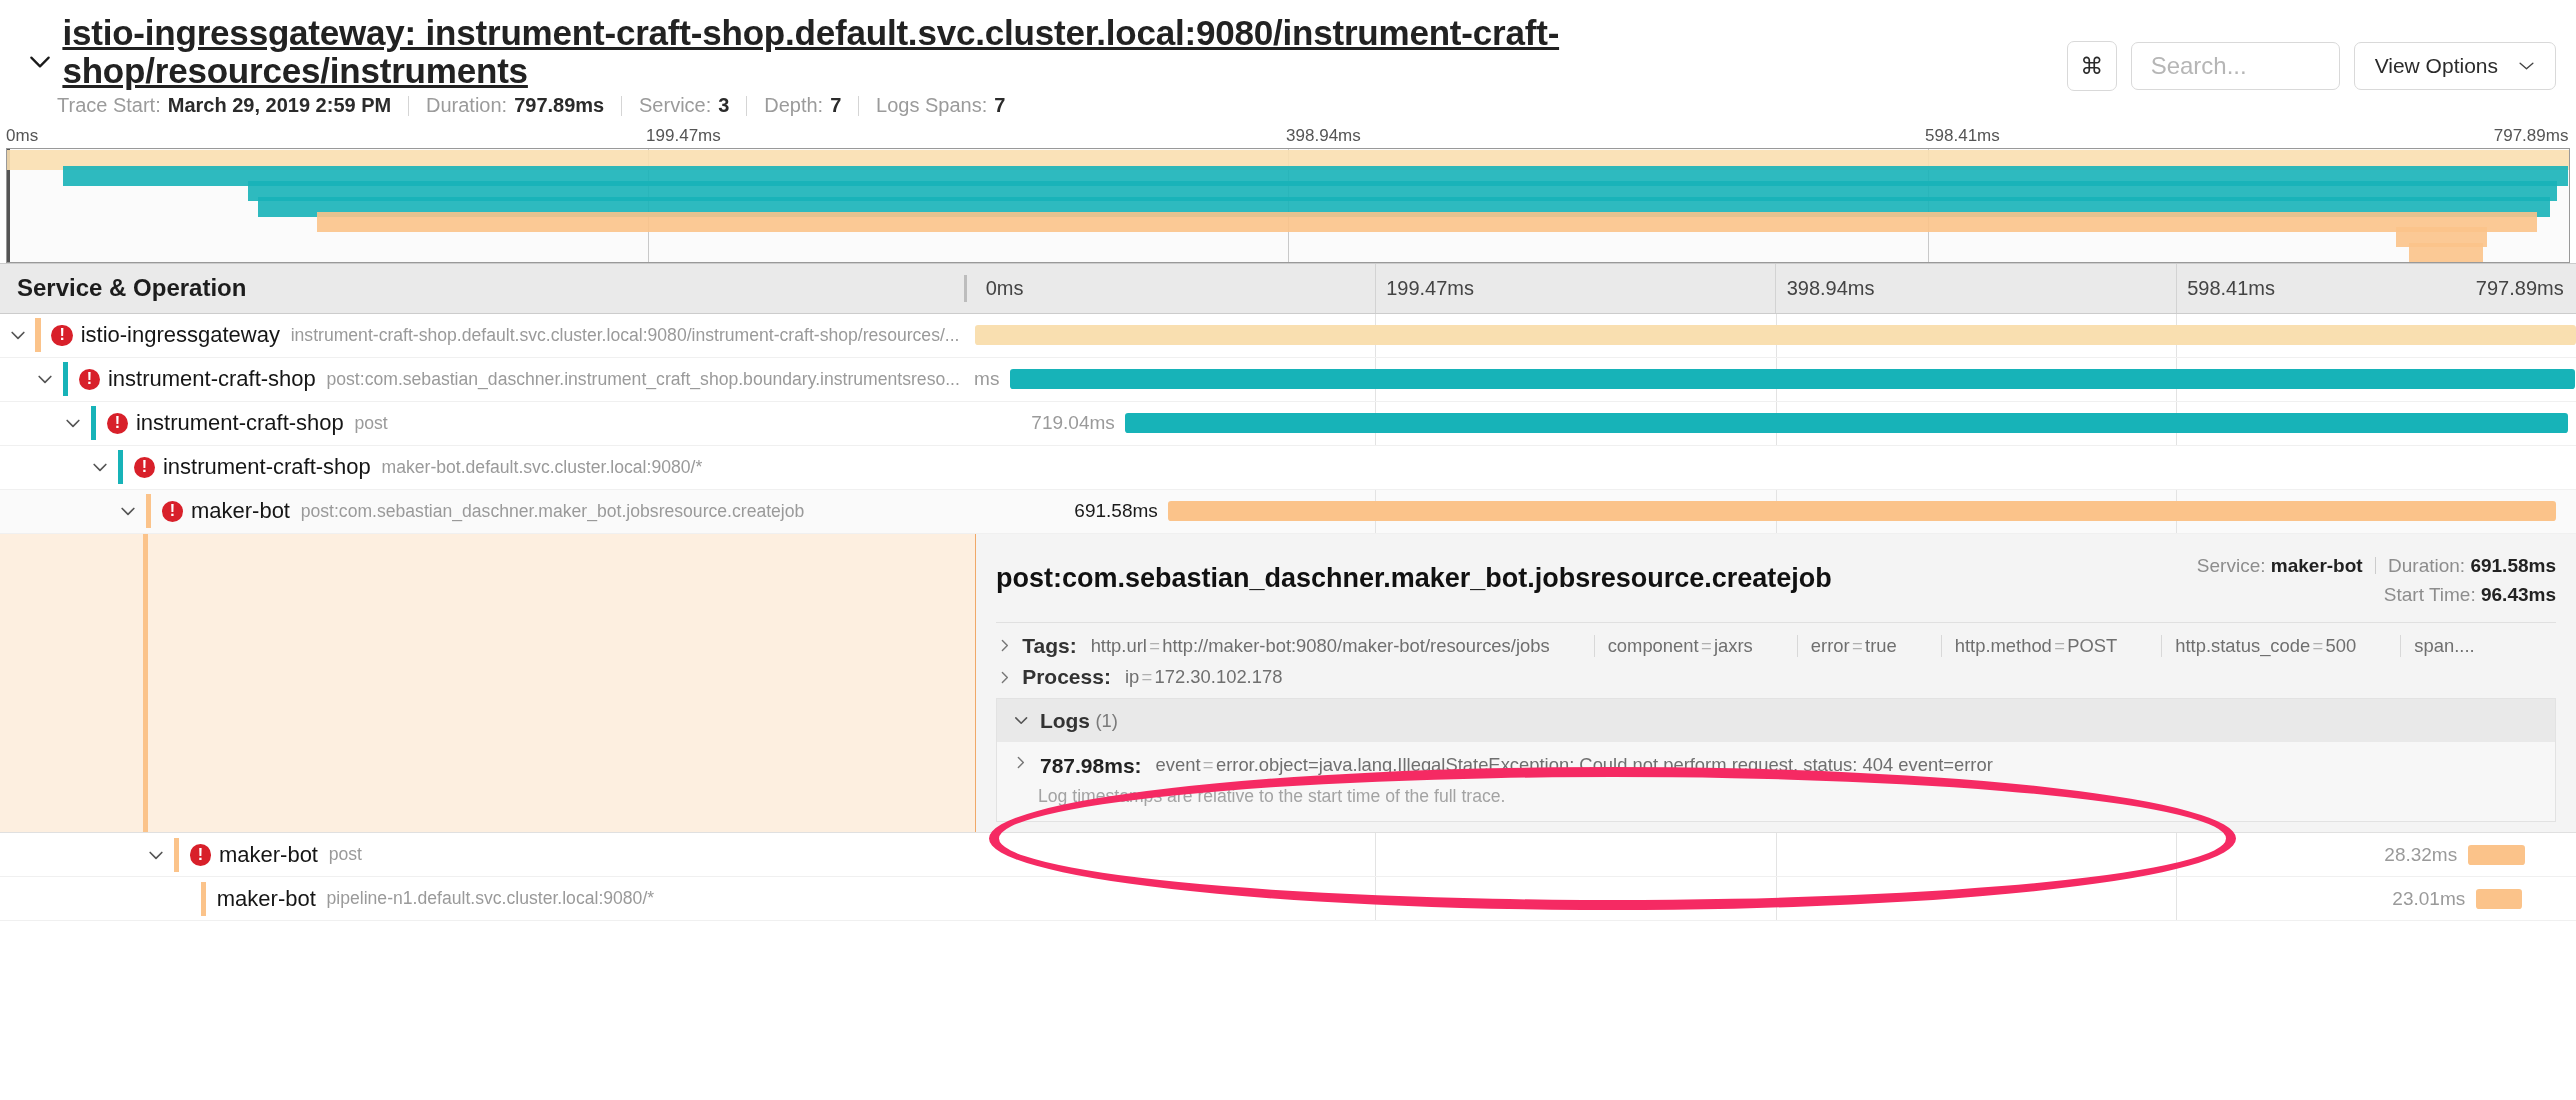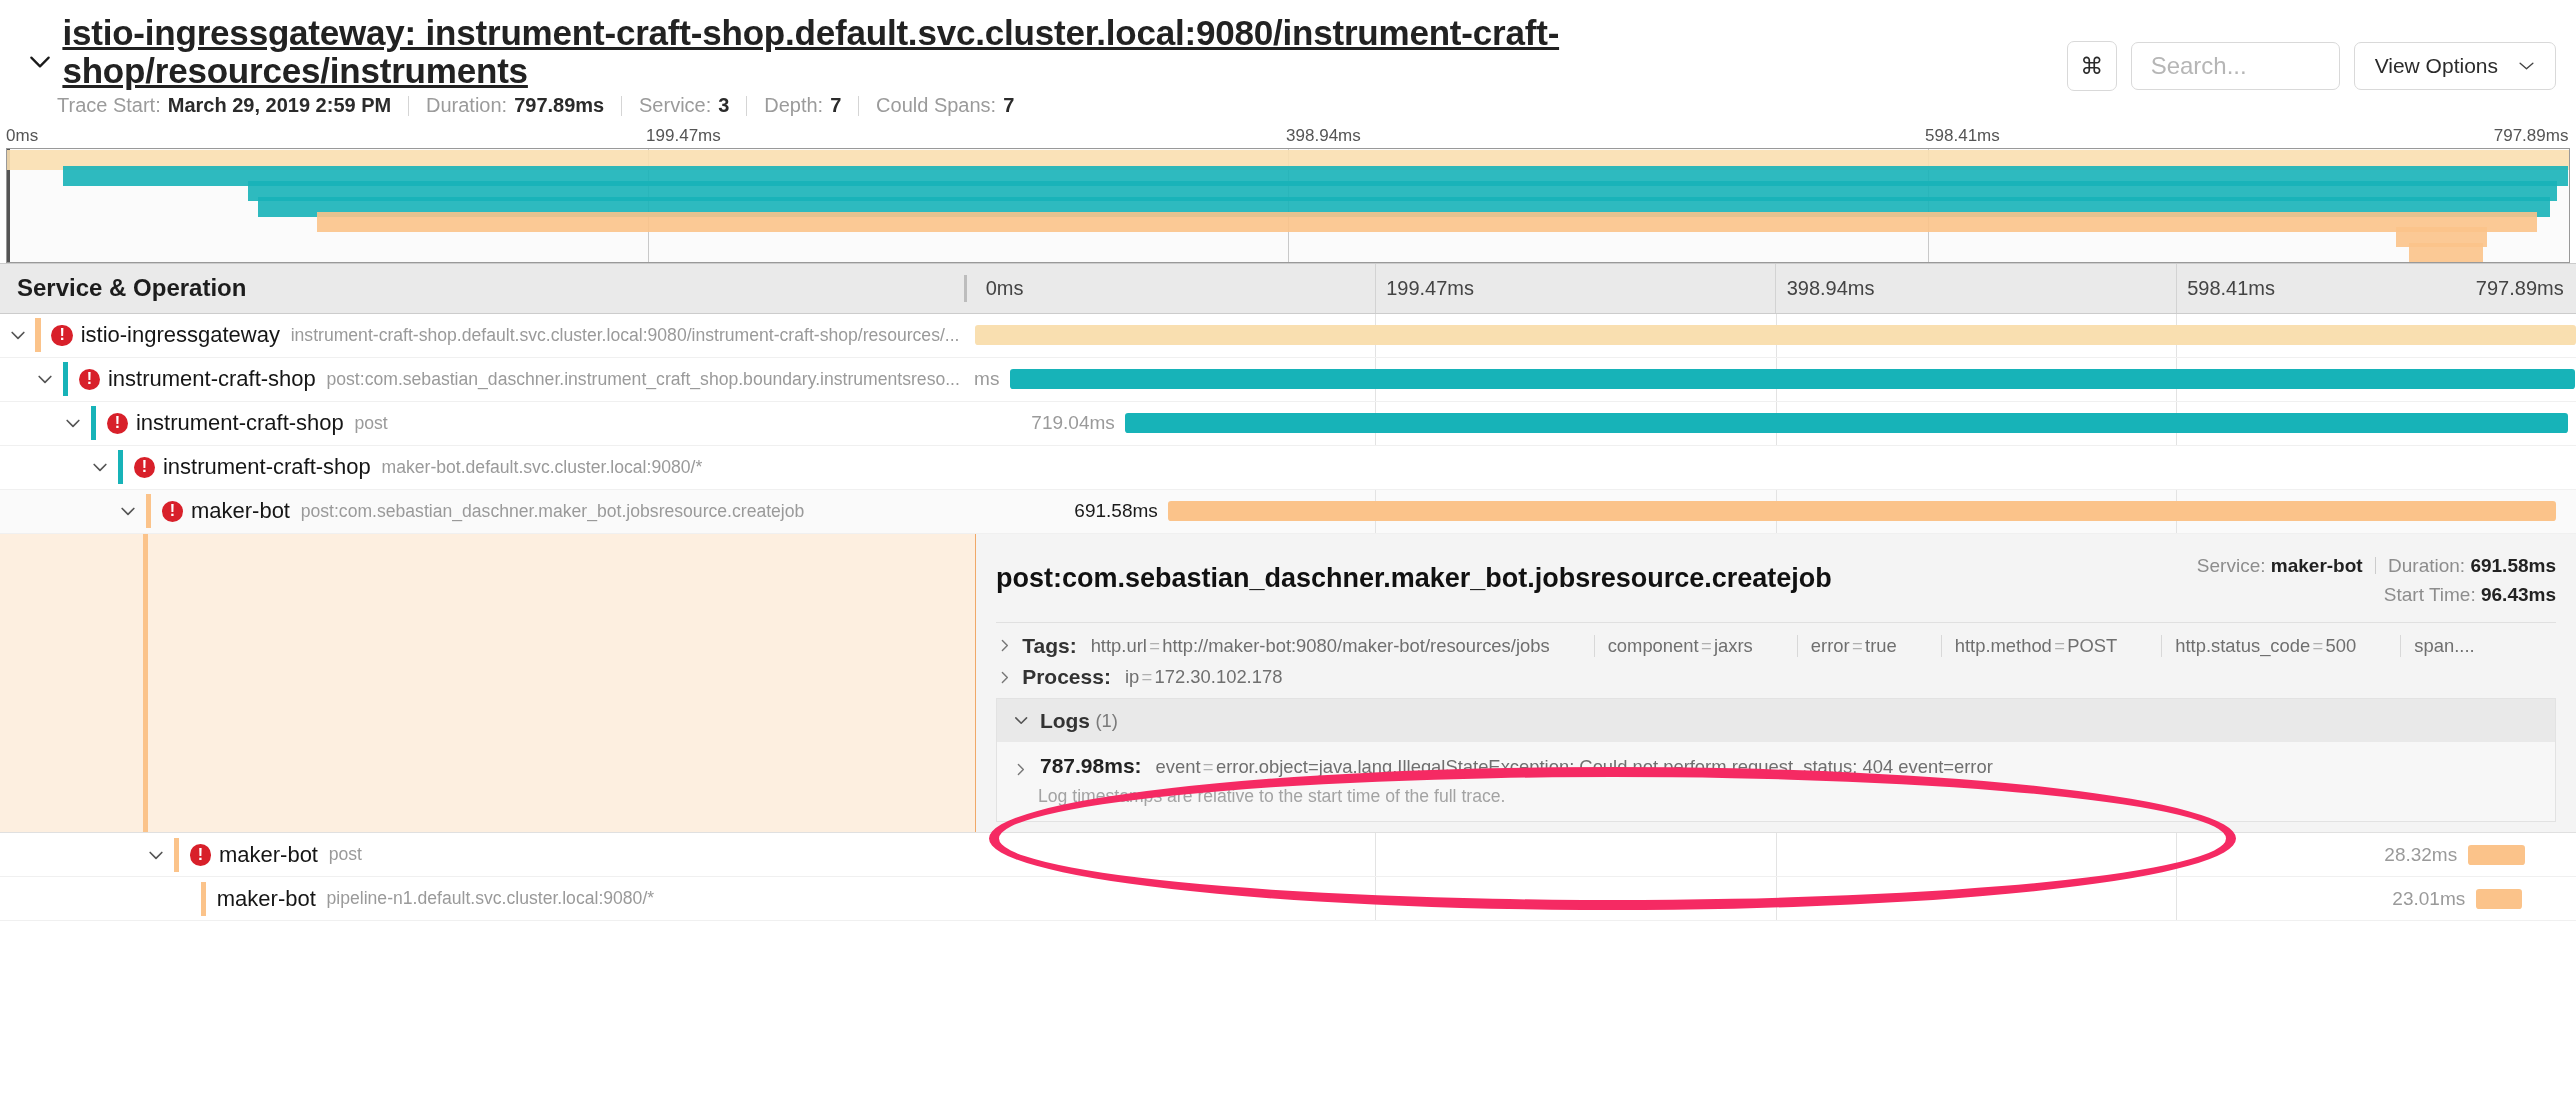--- a/index.html
+++ b/index.html
@@ -201,21 +201,21 @@
   .kvitem .eq { color: #b0b0b0; margin: 0 2.3px; }
 
   .logs-box { margin-top: 9.2px; border: 0.8px solid #e2e2e2; background: #f7f7f7; }
   .logs-head {
     background: #e9e9e9; padding: 9.2px 15.3px; display: flex; align-items: center;
     font-size: 21px; color: #333;
   }
   .logs-head b { font-weight: bold; margin-left: 9.2px; }
   .logs-head .cnt { color: #7a7a7a; font-weight: normal; margin-left: 5.4px; font-size: 18.4px; }
   .log-entry {
-    display: flex; align-items: flex-end; padding: 12.3px 15.3px 4.6px 15.3px;
+    display: flex; align-items: flex-start; padding: 12.3px 15.3px 4.6px 15.3px;
   }
   .log-time { font-size: 21px; font-weight: bold; color: #222; margin: 0 14px 0 10.7px; }
   .log-kv { font-size: 18.4px; color: #6f6f6f; }
   .log-kv .eq { color: #b0b0b0; margin: 0 2.3px; }
   .log-note { font-size: 17.6px; color: #a3a3a3; padding: 3.1px 15.3px 14px 41px; }
   .spanid { text-align: right; font-size: 19px; color: #a0a0a0; padding: 7.7px 4.6px 4.6px 0; }
   .spanid b { color: #666; }
 
   
   .annot {
@@ -267,21 +267,21 @@
     <span class="lbl">Service:</span>
     <span class="val">3</span>
   </div>
   <span class="sep"></span>
   <div class="item">
     <span class="lbl">Depth:</span>
     <span class="val">7</span>
   </div>
   <span class="sep"></span>
   <div class="item">
-    <span class="lbl">Could Spans:</span>
+    <span class="lbl">Logs Spans:</span>
     <span class="val">7</span>
   </div>
 </div>
 
 <div class="minimap-ticks" id="minimap-ticks">
     <span style="left: 0px;">0ms</span>
     <span style="left: 640px;">199.47ms</span>
     <span style="left: 1280px;">398.94ms</span>
     <span style="left: 1919px;">598.41ms</span>
     <span style="right: 1.5px;">797.89ms</span>

